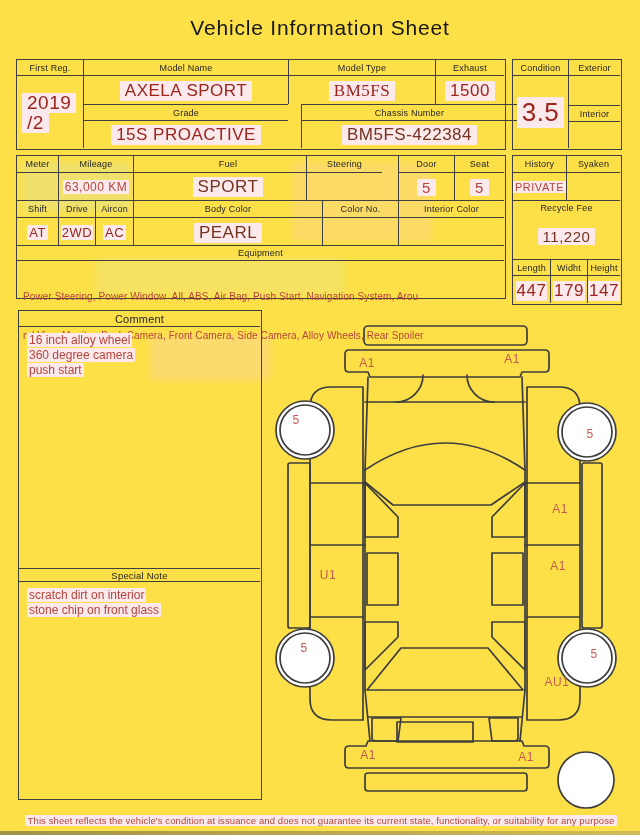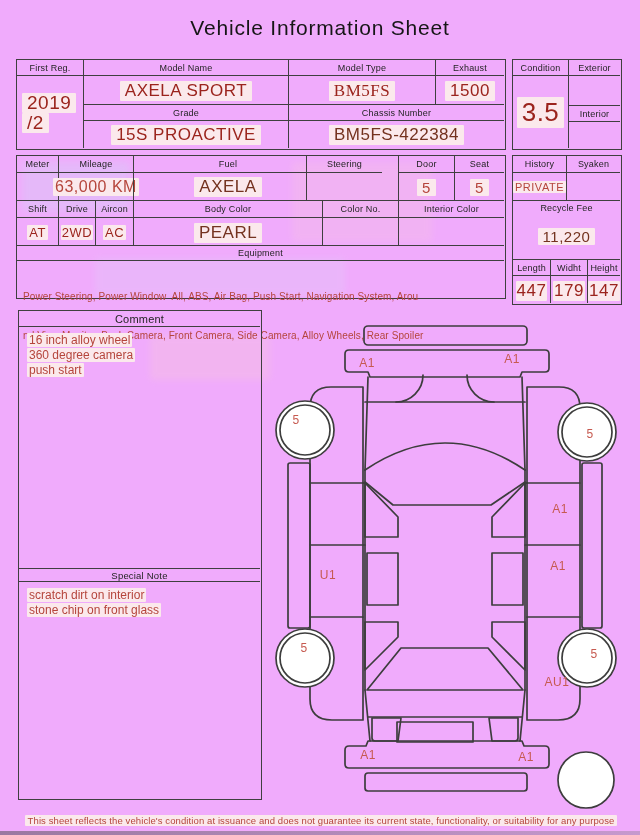--- a/index.html
+++ b/index.html
@@ -1,33 +1,33 @@
 <!DOCTYPE html>
 <html style="--line: #3f3f3f; --hl: #fbe9ec; --red-strong: #9b241d; --red-brown: #74321f; --red-bright: #b5453c; --marker: #c65a50;"><head>
 <meta charset="utf-8">
 <style>
   :root{
     --line:#3f3f3f; --hl:#fbe9ec; --red-strong:#9b241d; --red-brown:#74321f;
     --red-bright:#b5453c; --marker:#c65a50;
   }
   html,body{margin:0;padding:0;background:#e8e8e8;}
-  .sheet{position:relative;width:640px;height:835px;background:#f0abfc;margin:0 auto;
+  .sheet{position:relative;width:640px;height:835px;background:#fde047;margin:0 auto;
          font-family:"Liberation Sans",sans-serif;overflow:hidden;}
   .title{position:absolute;left:0;top:16px;width:640px;text-align:center;
          font-size:21px;letter-spacing:.8px;color:#161616;}
   .box{position:absolute;border:1.5px solid var(--line);box-sizing:border-box;background:transparent;}
   .cell{position:absolute;box-sizing:border-box;}
   .hdr{display:flex;align-items:center;justify-content:center;
        font-size:9px;color:#242424;border-bottom:1px solid var(--line);letter-spacing:.2px;}
   .val{display:flex;align-items:center;justify-content:center;letter-spacing:.5px;}
   .bl{border-left:1px solid var(--line);}
   .bt{border-top:1px solid var(--line);}
   .hl{background:var(--hl);padding:0 5px;border-radius:1px;white-space:pre;}
   .c-strong{color:var(--red-strong);} .c-brown{color:var(--red-brown);} .c-bright{color:var(--red-bright);}
-  .fs12{font-size:16px;} .fs13{font-size:13px;} .fs15{font-size:15px;} .fs17{font-size:17px;}
+  .fs12{font-size:12px;} .fs13{font-size:13px;} .fs15{font-size:15px;} .fs17{font-size:17px;}
   .fs21{font-size:15px;} .fs26{font-size:26px;}
   .first-reg-val{flex-direction:column;align-items:flex-start;justify-content:center;
                  padding-left:5px;font-size:19px;line-height:20px;}
   .equip{font-size:10px;line-height:13px;padding:3px 6px;white-space:pre;letter-spacing:.1px;}
   .note-lines{position:absolute;left:8px;font-size:12px;line-height:14px;}
   .note-lines div{margin-bottom:1px;}
   .footer{position:absolute;left:15px;top:815px;width:612px;text-align:center;
           font-size:9.5px;letter-spacing:.1px;}
   .scan-edge{position:absolute;left:0;top:831px;width:640px;height:4px;
              background:linear-gradient(90deg,rgba(70,70,70,.5),rgba(120,120,120,.35));}
@@ -75,21 +75,21 @@
       <div class="val fs17 c-strong" style="height:29px;">
           <span class="hl">1500</span>
         </div>
     </div>
     <div class="cell bl bt" style="left:66px;top:44px;width:205px;height:44px;">
       <div class="hdr" style="height:15px;">Grade</div>
       <div class="val fs17 c-strong" style="height:28px;">
           <span class="hl">15S PROACTIVE</span>
         </div>
     </div>
-    <div class="cell bl bt" style="left:271px;top:44px;width:216px;height:44px;">
+    <div class="cell bl bt" style="left:284px;top:44px;width:216px;height:44px;">
       <div class="hdr" style="height:15px;">Chassis Number</div>
       <div class="val fs17 c-brown" style="height:28px;">
           <span class="hl">BM5FS-422384</span>
         </div>
     </div>
   </div>
 
   <div class="box" style="left:512px;top:59px;width:110px;height:91px;">
     <div class="cell" style="left:0;top:0;width:55px;height:88px;">
       <div class="hdr" style="height:15px;">Condition</div>
@@ -113,21 +113,21 @@
     </div>
     <div class="cell bl" style="left:41px;top:0;width:75px;height:44px;">
       <div class="hdr" style="height:16px;">Mileage</div>
       <div class="val fs12 c-bright" style="height:28px;">
           <span class="hl" style="padding:0 2px;">63,000 KM</span>
         </div>
     </div>
     <div class="cell bl" style="left:116px;top:0;width:189px;height:44px;">
       <div class="hdr" style="height:16px;">Fuel</div>
       <div class="val fs17 c-brown" style="height:28px;">
-          <span class="hl">AXELA</span>
+          <span class="hl">SPORT</span>
         </div>
     </div>
     <div class="cell bl" style="left:289px;top:0;width:76px;height:44px;">
       <div class="hdr" style="height:16px;">Steering</div>
       <div class="val fs12" style="height:28px;"></div>
     </div>
     <div class="cell bl" style="left:381px;top:0;width:56px;height:44px;">
       <div class="hdr" style="height:16px;">Door</div>
       <div class="val fs15 c-bright" style="height:28px;">
           <span class="hl">5</span>

